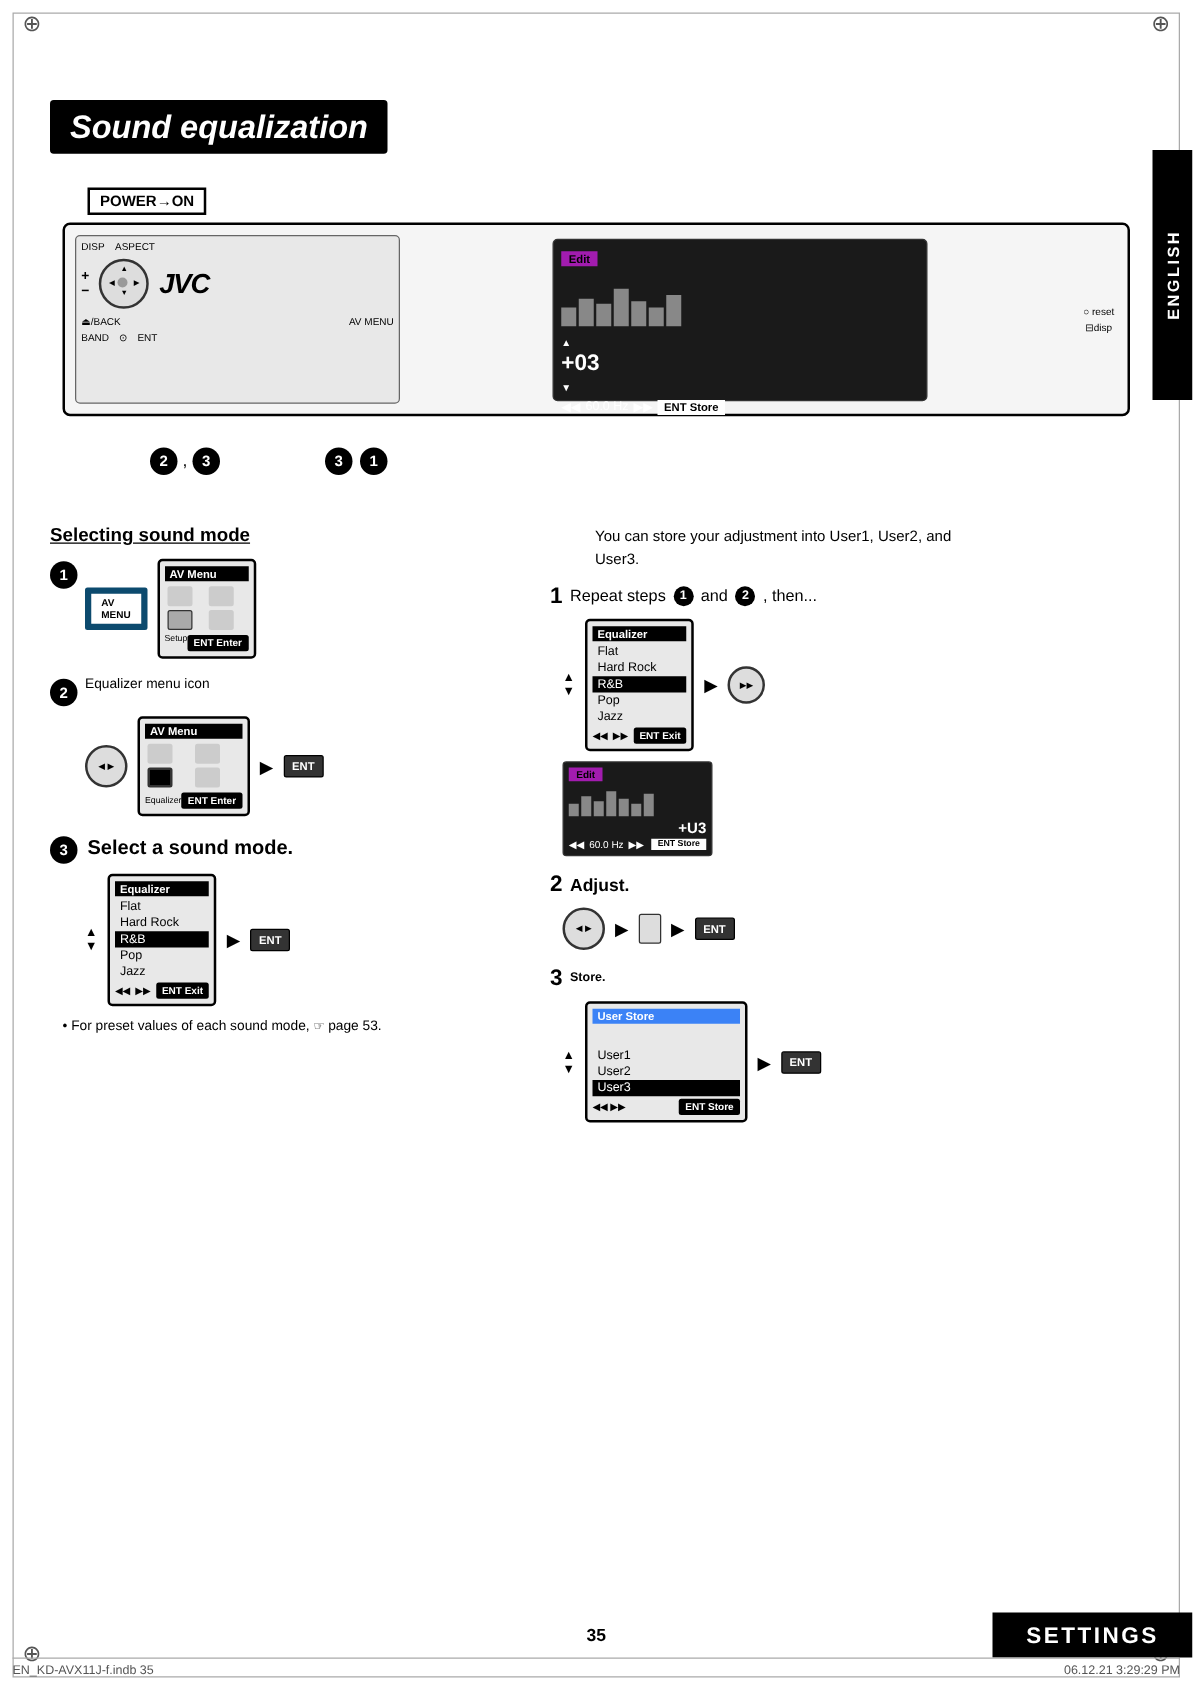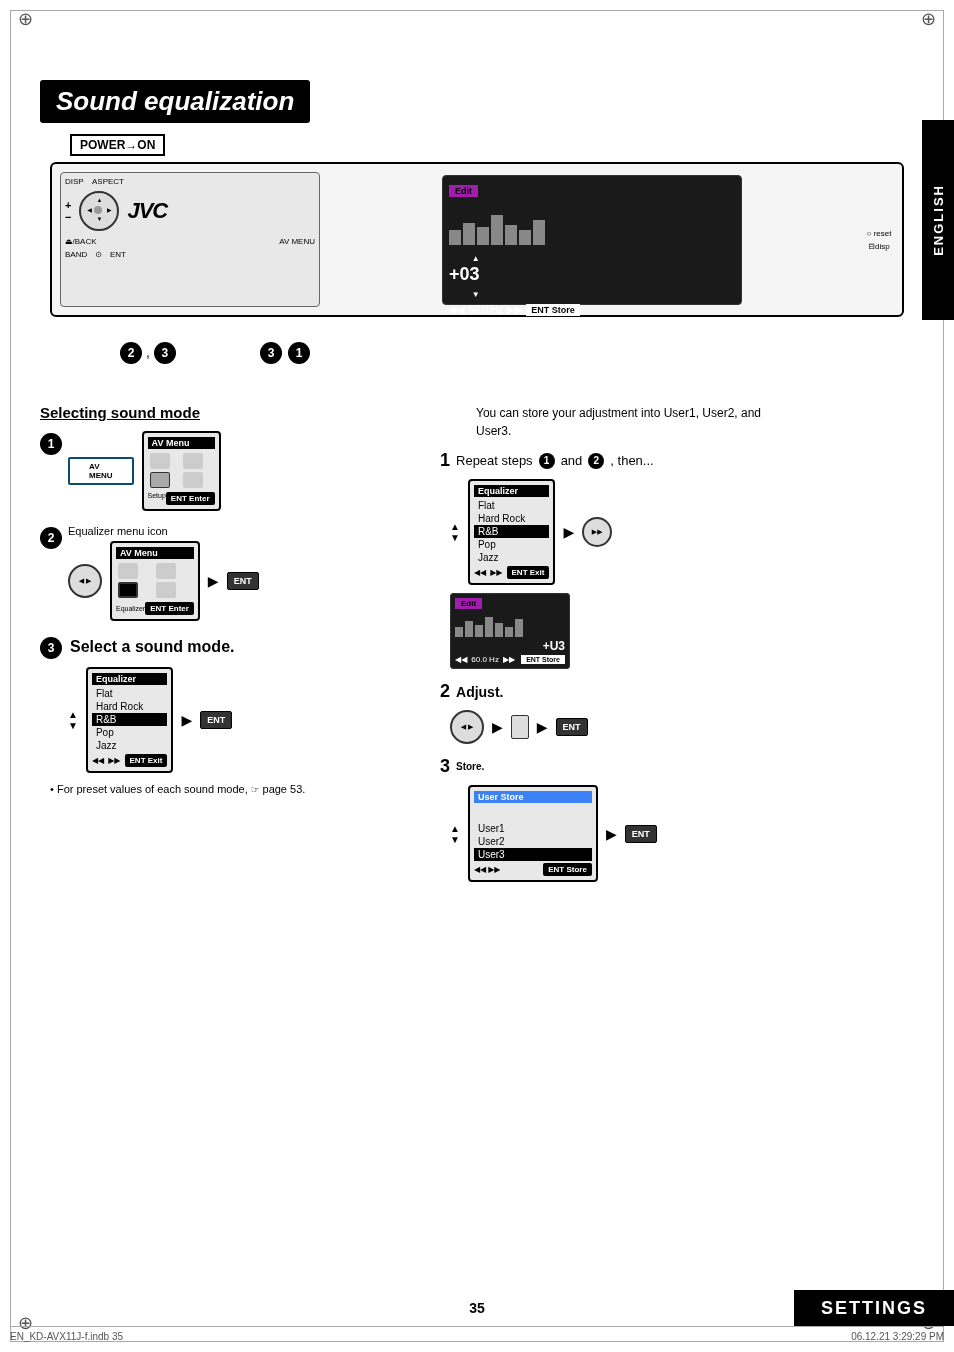--- a/index.html
+++ b/index.html
@@ -89,21 +89,21 @@
     .main-content {
       position: absolute;
       top: 130px;
       left: 40px;
       right: 50px;
     }
 
     
     .device-diagram {
       position: relative;
-      margin-top: 4px;
+      margin-top: 20px;
       height: 200px;
     }
 
     
     .power-label {
       display: inline-block;
       border: 2px solid #000;
       padding: 2px 8px;
       font-size: 12px;
       font-weight: bold;
@@ -529,21 +529,21 @@
         <div class="eq-bars">
           <div class="eq-bar" style="height:15px;"></div>
           <div class="eq-bar" style="height:22px;"></div>
           <div class="eq-bar" style="height:18px;"></div>
           <div class="eq-bar" style="height:30px;"></div>
           <div class="eq-bar" style="height:20px;"></div>
           <div class="eq-bar" style="height:15px;"></div>
           <div class="eq-bar" style="height:25px;"></div>
         </div>
         <div style="display:flex; justify-content:space-between; align-items:center;">
-          <div style="display:flex; flex-direction:column; align-items:flex-end;">
+          <div style="display:flex; flex-direction:column; align-items:flex-start;">
             <span class="tri-up"></span>
             <span class="eq-value">+03</span>
             <span class="tri-down"></span>
           </div>
         </div>
         <div class="freq-display">
           <span>◀◀</span>
           <span>60.0 Hz</span>
           <span>▶▶</span>
           <span class="store-btn">
@@ -582,21 +582,21 @@
     <div class="col-left">
       <div class="section-title">Selecting sound mode</div>
 
       <div class="step-container">
         <div class="step-num-circle">
           <span>1</span>
         </div>
         <div class="step-content">
           <div style="display:flex; align-items:center; gap:8px;">
 
-            <div style="border:2px solid #0c4a6e; padding:3px 19px; font-size:8px; font-weight:bold; border-radius:2px;">AV<br>MENU</div>
+            <div style="border:5px solid #0c4a6e; padding:3px 8px; font-size:8px; font-weight:bold; border-radius:2px;">AV<br>MENU</div>
             <div class="menu-screen">
               <div class="menu-title-bar">AV Menu</div>
               <div style="display:grid; grid-template-columns:1fr 1fr; gap:3px; padding:2px;">
                 <div style="width:20px; height:16px; background:#ccc; border-radius:2px;"></div>
                 <div style="width:20px; height:16px; background:#ccc; border-radius:2px;"></div>
                 <div style="width:20px; height:16px; background:#aaa; border-radius:2px; border:1px solid #333;"></div>
                 <div style="width:20px; height:16px; background:#ccc; border-radius:2px;"></div>
               </div>
               <div style="display:flex; justify-content:flex-start; margin-top:2px;">
                 <span style="font-size:7px;">Setup</span>
@@ -605,21 +605,21 @@
             </div>
           </div>
         </div>
       </div>
 
       <div class="step-container">
         <div class="step-num-circle">
           <span>2</span>
         </div>
         <div class="step-content">
-          <div style="font-size:11px; margin-bottom:4px;">Equalizer menu icon</div>
+          <div style="font-size:11px; margin-bottom:20px;">Equalizer menu icon</div>
           <div style="display:flex; align-items:center; gap:8px;">
             <div class="ctrl-circle">
               <span style="font-size:7px;">◀ ▶</span>
             </div>
             <div class="menu-screen">
               <div class="menu-title-bar">AV Menu</div>
               <div style="display:grid; grid-template-columns:1fr 1fr; gap:3px; padding:2px;">
                 <div style="width:20px; height:16px; background:#ccc; border-radius:2px;"></div>
                 <div style="width:20px; height:16px; background:#ccc; border-radius:2px;"></div>
                 <div style="width:20px; height:16px; background:#000; border-radius:2px; border:2px solid #333;"></div>

